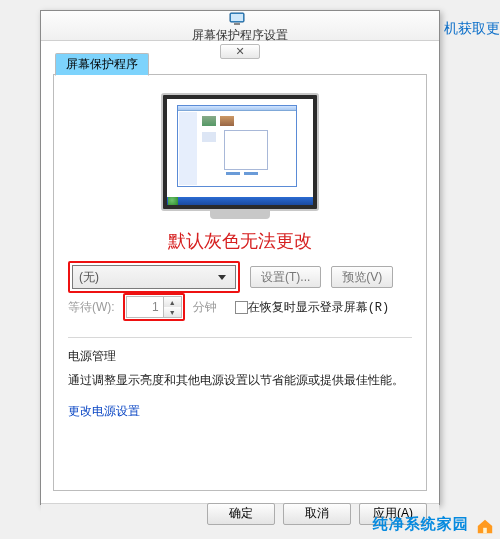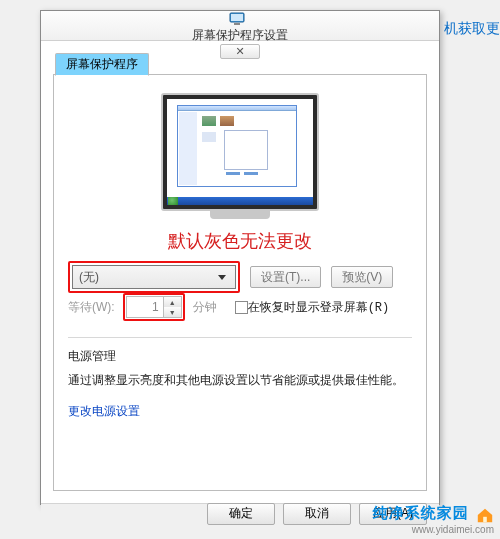--- a/index.html
+++ b/index.html
@@ -161,14 +161,13 @@
 <div class="watermark">
   <div>
     <span class="wm-top">纯净系统家园</span>
     <span class="wm-logo">
       <svg viewBox="0 0 20 20">
           <path d="M2 10 L10 3 L18 10 L18 18 L2 18 Z" fill="#ff9a1f"></path>
           <rect x="8" y="12" width="4" height="6" fill="#fff3d0"></rect>
         </svg>
     </span>
   </div>
-  <div class="wm-sub">www.yidaimei.com</div>
 </div>
 
 </body></html>

